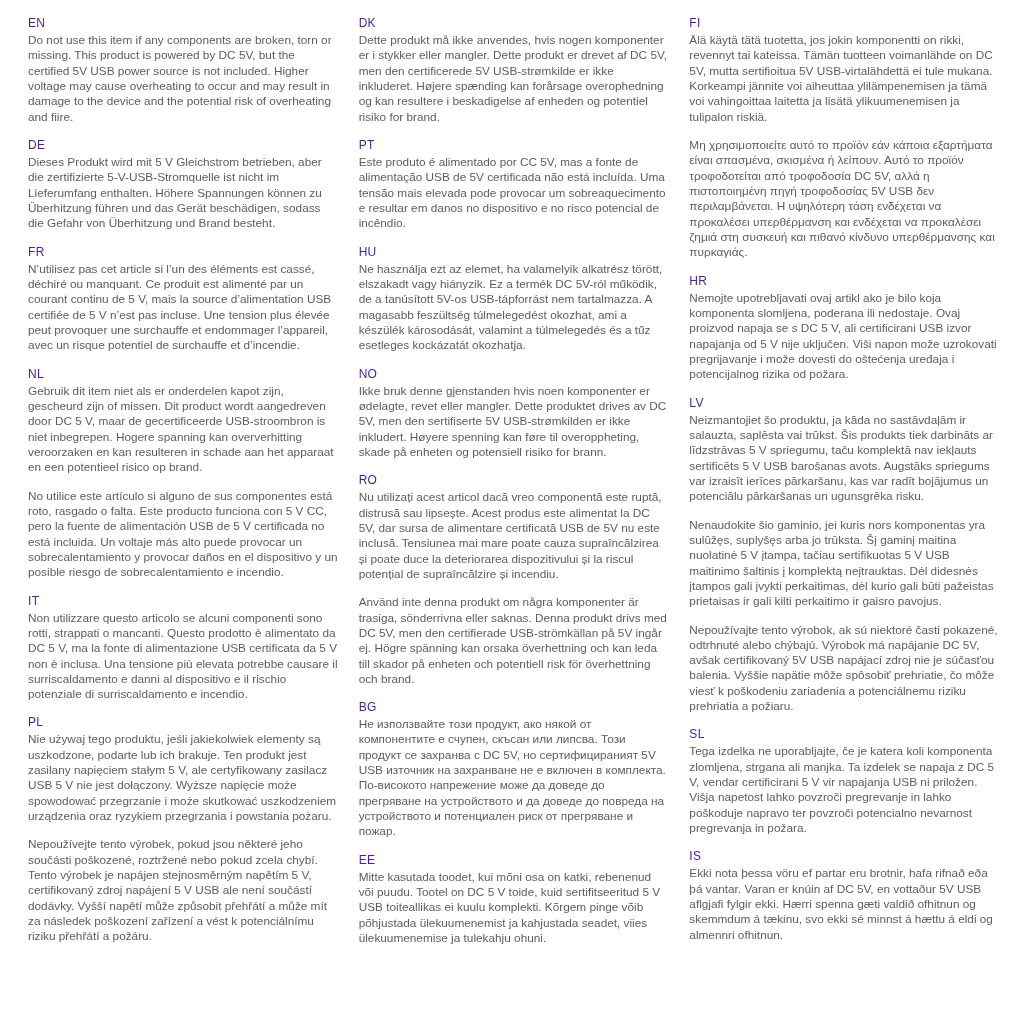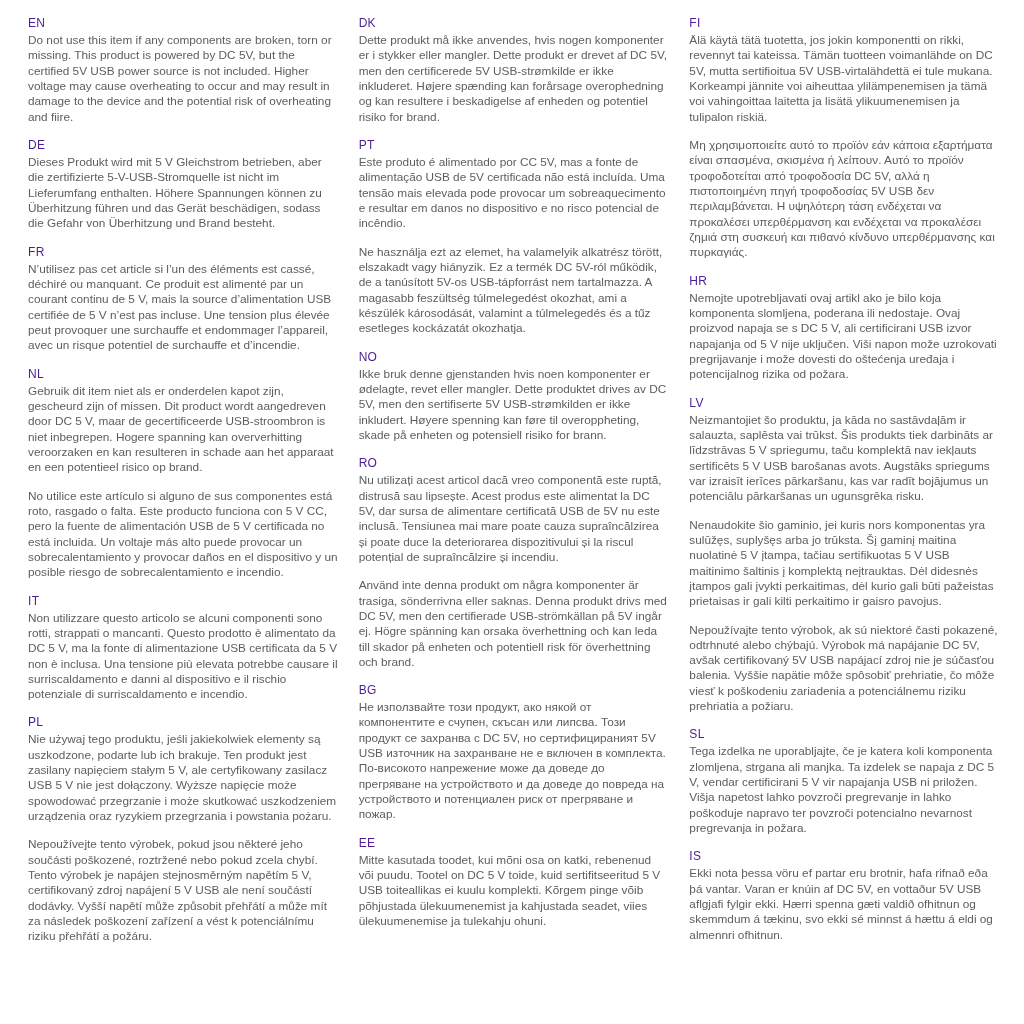--- a/index.html
+++ b/index.html
@@ -72,20 +72,21 @@
   <div class="col">
     <section class="sec">
       <h3 class="lang">DK</h3>
       <p class="txt">Dette produkt må ikke anvendes, hvis nogen komponenter er i stykker eller mangler. Dette produkt er drevet af DC 5V, men den certificerede 5V USB-strømkilde er ikke inkluderet. Højere spænding kan forårsage overophedning og kan resultere i beskadigelse af enheden og potentiel risiko for brand.</p>
     </section>
     <section class="sec">
       <h3 class="lang">PT</h3>
       <p class="txt">Este produto é alimentado por CC 5V, mas a fonte de alimentação USB de 5V certificada não está incluída. Uma tensão mais elevada pode provocar um sobreaquecimento e resultar em danos no dispositivo e no risco potencial de incêndio.</p>
     </section>
     <section class="sec">
+      <h3 class="lang">HU</h3>
       <p class="txt">Ne használja ezt az elemet, ha valamelyik alkatrész törött, elszakadt vagy hiányzik. Ez a termék DC 5V-ról működik, de a tanúsított 5V-os USB-tápforrást nem tartalmazza. A magasabb feszültség túlmelegedést okozhat, ami a készülék károsodását, valamint a túlmelegedés és a tűz esetleges kockázatát okozhatja.</p>
     </section>
     <section class="sec">
       <h3 class="lang">NO</h3>
       <p class="txt">Ikke bruk denne gjenstanden hvis noen komponenter er ødelagte, revet eller mangler. Dette produktet drives av DC 5V, men den sertifiserte 5V USB-strømkilden er ikke inkludert. Høyere spenning kan føre til overoppheting, skade på enheten og potensiell risiko for brann.</p>
     </section>
     <section class="sec">
       <h3 class="lang">RO</h3>
       <p class="txt">Nu utilizați acest articol dacă vreo componentă este ruptă, distrusă sau lipsește. Acest produs este alimentat la DC 5V, dar sursa de alimentare certificată USB de 5V nu este inclusă. Tensiunea mai mare poate cauza supraîncălzirea și poate duce la deteriorarea dispozitivului și la riscul potențial de supraîncălzire și incendiu.</p>
     </section>

